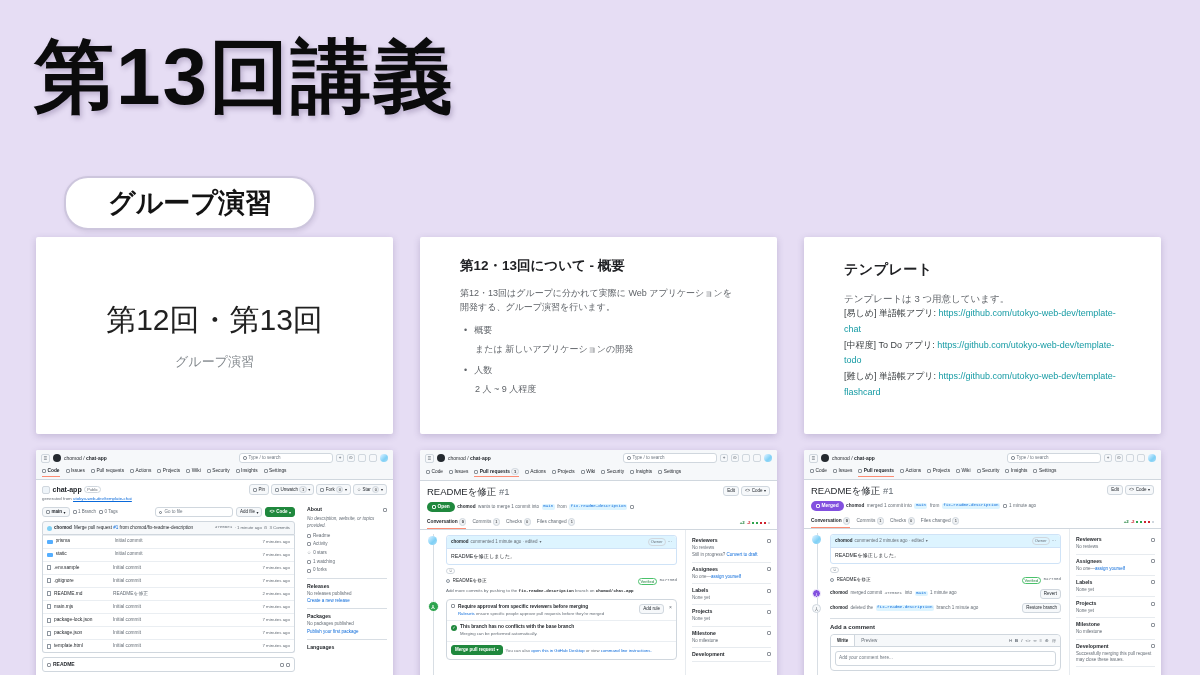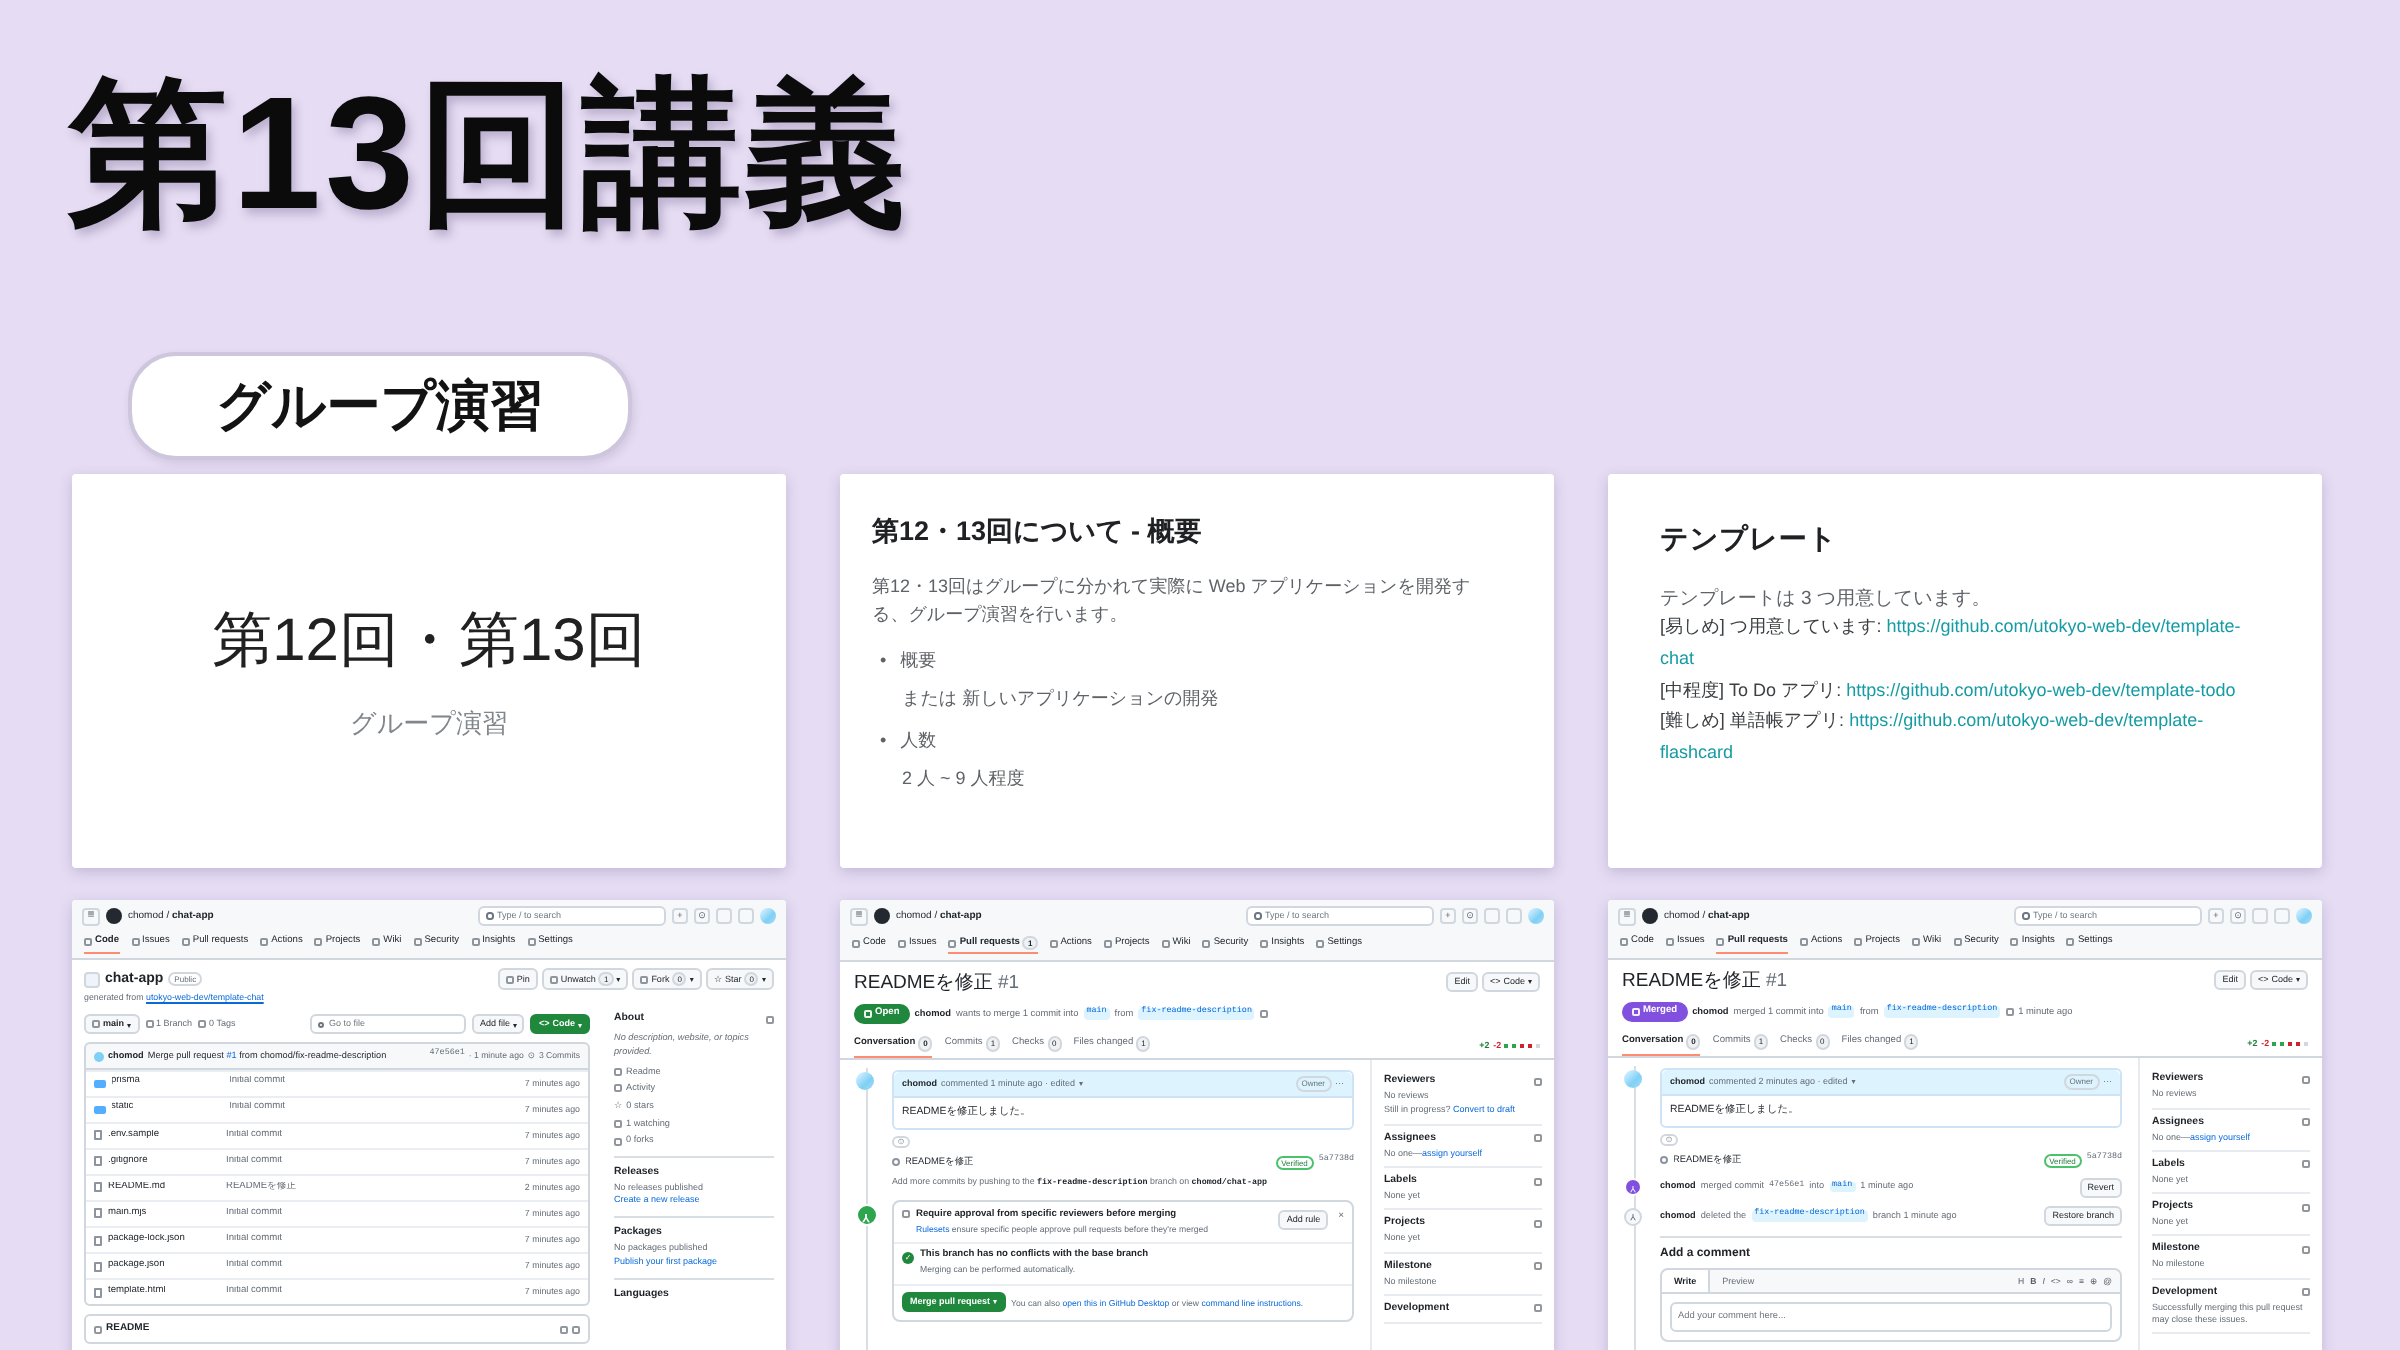--- a/index.html
+++ b/index.html
@@ -9,28 +9,28 @@
 .hero-title{position:absolute;left:34px;top:24px;font-size:80px;font-weight:900;color:#0b0b0c;letter-spacing:2px;text-shadow:2px 3px 5px rgba(60,40,90,.25)}
 .hero-badge{position:absolute;left:64px;top:176px;background:#fff;border:2px solid #cdc6dd;border-radius:24px;padding:7px 42px;font-size:27px;font-weight:600;color:#131313;box-shadow:1px 2px 4px rgba(60,40,90,.12)}
 .thumb{position:absolute;width:357px;background:#fff;border-radius:2px;box-shadow:0 2px 7px rgba(70,50,110,.22);overflow:hidden}
 .row1{top:237px;height:197px}.row2{top:450px;height:212px}
 .c1{left:36px}.c2{left:420px}.c3{left:804px}
 
 .s1wrap{height:100%;display:flex;flex-direction:column;align-items:center;justify-content:center;gap:12px}
 .s1t{font-size:30px;color:#212121;font-weight:500}
 .s1s{font-size:13px;color:#80868b}
 
-.s2wrap{padding:20px 16px}
+.s2wrap{padding:20px 40px}
 .s2h{font-size:13.5px;font-weight:700;color:#202124;margin-bottom:11px}
 .s2p{font-size:9px;color:#5f6368;line-height:1.6;margin-bottom:9px;max-width:306px}
 .s2b{font-size:9px;color:#5f6368;margin:6px 0 4px 4px}
 .s2b::before{content:"•";margin-right:7px}
 .s2l{margin-left:15px;font-size:9px;color:#5f6368;line-height:1.9}
 
-.s3wrap{padding:24px 26px}
+.s3wrap{padding:24px 40px}
 .s3h{font-size:14px;font-weight:700;color:#202124;margin-bottom:14px;letter-spacing:.5px}
 .s3p{font-size:9.5px;color:#5f6368;margin-bottom:0}
 .s3l{font-size:9px;color:#3c4043;line-height:1.75}
 .s3l a{color:#169ba4;}
 
 .gh{font-size:5.5px;display:flex;flex-direction:column;height:100%;line-height:1.35}
 .ghh{background:#f6f8fa;display:flex;align-items:center;gap:3px;padding:3px 5px;flex:0 0 auto}
 .burger{width:9px;height:9px;border:1px solid #d0d7de;border-radius:2px;display:flex;align-items:center;justify-content:center;color:#57606a;font-size:6px;background:#f6f8fa}
 .octo{width:8px;height:8px;background:#24292f;border-radius:50%;flex:0 0 auto}
 .bc{font-size:5px;white-space:nowrap}
@@ -170,21 +170,21 @@
     <div class="s2b">人数</div>
     <div class="s2l">2 人 ~ 9 人程度</div>
   </div>
 </div>
 
 <div class="thumb row1 c3">
   <div class="s3wrap">
     <div class="s3h">テンプレート</div>
     <div class="s3p">テンプレートは 3 つ用意しています。</div>
     <div class="s3l">
-      <span>[易しめ] つ用意しています:</span>
+      <span>[易しめ] 単語帳アプリ:</span>
       <a>https://github.com/utokyo-web-dev/template-chat</a>
     </div>
     <div class="s3l">
       <span>[中程度] To Do アプリ:</span>
       <a>https://github.com/utokyo-web-dev/template-todo</a>
     </div>
     <div class="s3l">
       <span>[難しめ] 単語帳アプリ:</span>
       <a>https://github.com/utokyo-web-dev/template-flashcard</a>
     </div>

